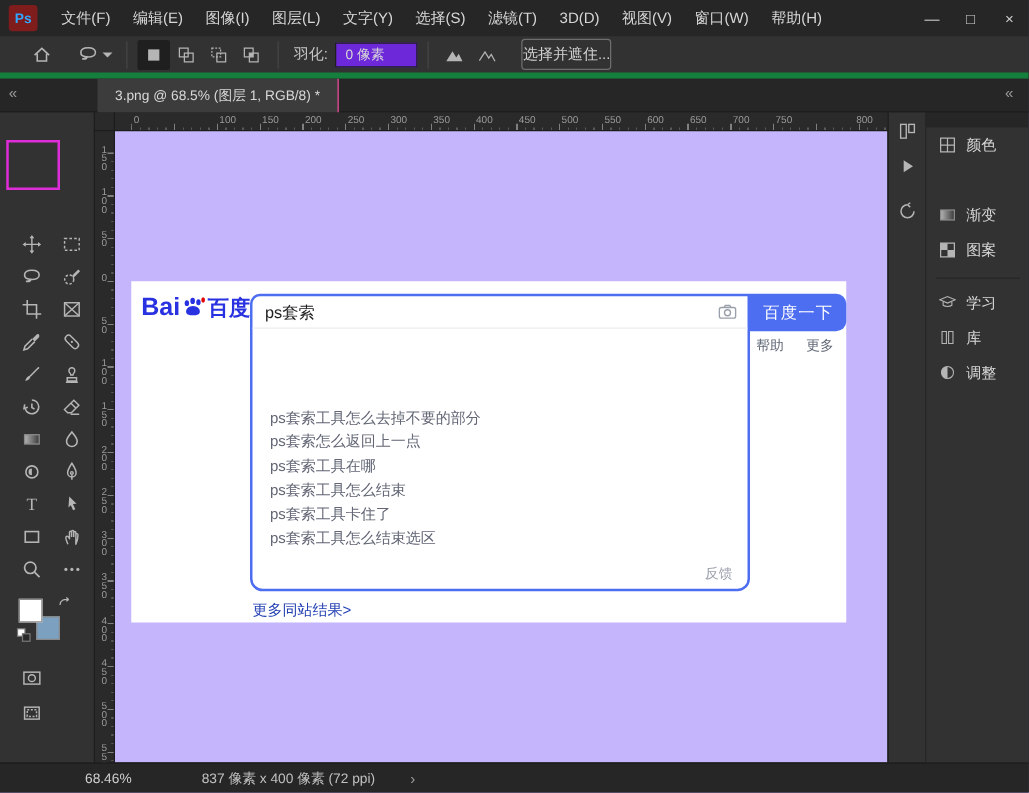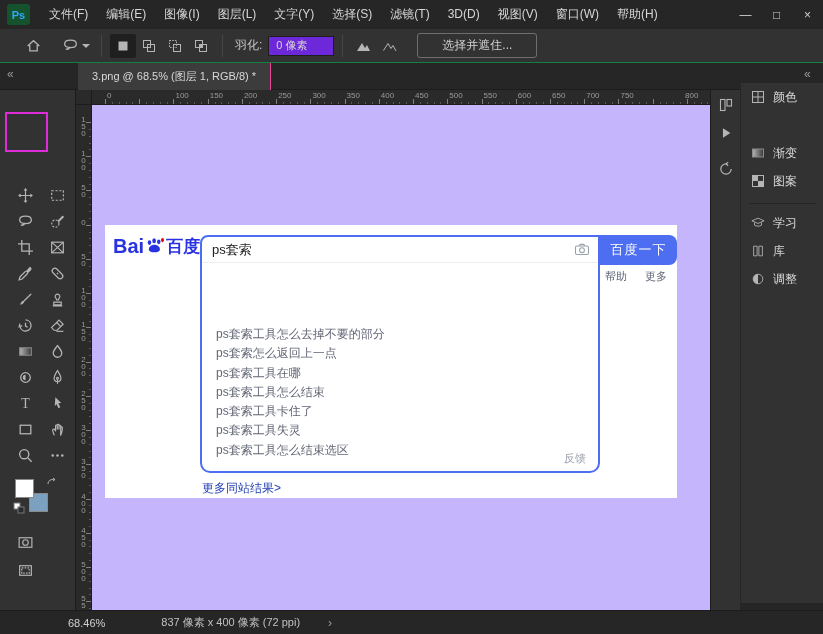--- a/index.html
+++ b/index.html
@@ -3,41 +3,41 @@
 <meta charset="utf-8">
 <style>
   * { margin:0; padding:0; box-sizing:border-box; }
   body { background:#111; }
   #app { position:relative; width:823px; height:634px; background:#262626;
          font-family:"Liberation Sans",sans-serif; overflow:hidden; color:#d6d6d6; }
 
   
   .titlebar { position:absolute; left:0; top:0; width:823px; height:29px; background:#262626;
               display:flex; align-items:center; }
-  .ps-logo { width:23px; height:21px; margin-left:7px; background:#14532d; color:#31a8ff;
+  .ps-logo { width:23px; height:21px; margin-left:7px; background:#7f1d1d; color:#31a8ff;
              font-size:11px; font-weight:bold; display:flex; align-items:center; justify-content:center;
              border-radius:3px; }
   .menus { display:flex; margin-left:10px; }
   .menu-item { font-size:12px; color:#d6d6d6; padding:0 9px; line-height:29px; cursor:default; }
   .win-controls { position:absolute; right:0; top:0; display:flex; }
   .win-btn { width:31px; height:29px; display:flex; align-items:center; justify-content:center;
              color:#cfcfcf; font-size:12px; }
 
   
   .optionsbar { position:absolute; left:0; top:29px; width:823px; height:34px; background:#323232;
-                border-bottom:1px solid #15803d; display:flex; align-items:center; }
+                border-bottom:5px solid #15803d; display:flex; align-items:center; }
   .opt-sep { width:1px; height:22px; background:#454545; margin:0 8px; }
   .icon-btn { display:flex; align-items:center; justify-content:center; padding:3px; border-radius:2px; }
   .mode-btn { width:26px; height:24px; display:flex; align-items:center; justify-content:center; }
   .mode-btn.active { background:#1f1f1f; border-radius:2px; }
   .feather-label { font-size:12px; color:#c7c7c7; margin:0 6px 0 4px; }
   .feather-input { width:66px; height:20px; background:#6d28d9; border:1px solid #1e1e1e;
                    font-size:11px; color:#d8d8d8; display:flex; align-items:center; padding-left:7px; }
   .sam-btn { margin-left:14px; border:1px solid #6e6e6e; border-radius:3px; color:#d0d0d0;
-             font-size:12px; padding:3px 24px; background:transparent; }
+             font-size:12px; padding:3px 0; background:transparent; }
   .opt-right { position:absolute; right:8px; top:29px; height:34px; display:flex; align-items:center; gap:8px; }
   .caret { width:0; height:0; border-left:4px solid transparent; border-right:4px solid transparent;
            border-top:4px solid #b5b5b5; margin-left:3px; }
 
   
   .tabbar { position:absolute; left:0; top:63px; width:823px; height:27px; background:#262626;
             border-bottom:1px solid #1c1c1c; }
   .collapse { position:absolute; top:4px; font-size:12px; color:#9a9a9a; }
   .doc-tab { position:absolute; left:78px; top:0; height:27px; background:#3c3c3c;
              border-right:1px solid #ec4899; display:flex; align-items:center; padding:0 14px;
@@ -109,21 +109,21 @@
   .wm-title { font-size:27px; font-weight:bold; color:#2353db; letter-spacing:2px;
       text-shadow:-1px -1px 0 #fff,1px -1px 0 #fff,-1px 1px 0 #fff,1px 1px 0 #fff,0 0 4px #fff; }
   .wm-url { font-size:11px; font-weight:bold; color:#2353db; letter-spacing:2px; margin-top:3px;
       text-shadow:-1px -1px 0 #fff,1px -1px 0 #fff,-1px 1px 0 #fff,1px 1px 0 #fff; }
 
   
   .r-strip { position:absolute; left:710px; top:90px; width:30px; height:520px; background:#323232;
              border-left:1px solid #1c1c1c; }
   .r-strip-icon { position:absolute; left:4px; width:22px; height:22px; display:flex;
                   align-items:center; justify-content:center; }
-  .r-panel { position:absolute; left:740px; top:83px; width:83px; height:520px; background:#323232;
+  .r-panel { position:absolute; left:740px; top:102px; width:83px; height:520px; background:#323232;
              border-left:1px solid #262626; }
   .panel-item { position:absolute; left:0; width:83px; height:28px; display:flex; align-items:center;
                 padding-left:10px; gap:8px; }
   .panel-label { font-size:12px; color:#d8d8d8; }
   .panel-div { position:absolute; left:8px; width:67px; height:1px; background:#262626; }
 
   
   .statusbar { position:absolute; left:0; top:610px; width:823px; height:24px; background:#262626;
                border-top:1px solid #1c1c1c; display:flex; align-items:center; }
   .status-zoom { font-size:11px; color:#d0d0d0; margin-left:68px; }
@@ -479,21 +479,20 @@
               </svg>
           </span>
         </div>
         <div class="sugg-list">
 
         <div class="sugg-item">ps套索工具怎么去掉不要的部分</div>
             <div class="sugg-item">ps套索怎么返回上一点</div>
             <div class="sugg-item">ps套索工具在哪</div>
             <div class="sugg-item">ps套索工具怎么结束</div>
             <div class="sugg-item">ps套索工具卡住了</div>
-            <div class="sugg-item">ps套索工具失灵</div>
             <div class="sugg-item">ps套索工具怎么结束选区</div>
           </div>
         <span class="feedback">反馈</span>
       </div>
       <div class="baidu-btn">
           <span>百度一下</span>
         </div>
       <div class="nav-links">
 
       <span class="nav-link">帮助</span>

